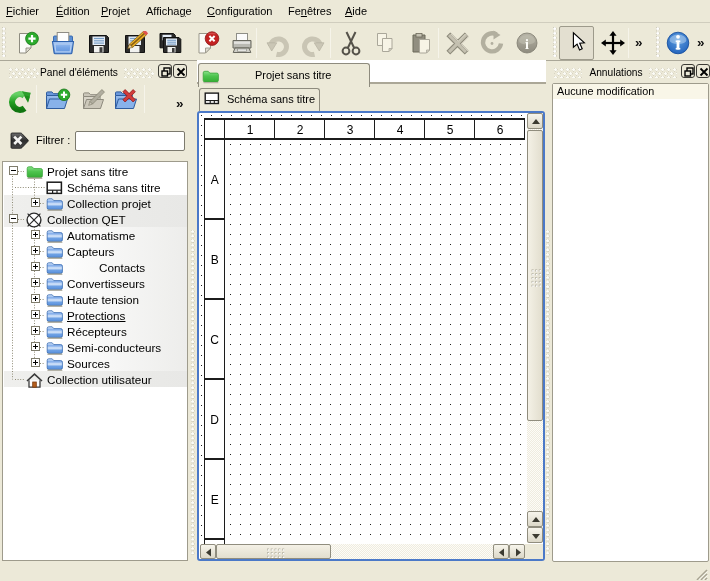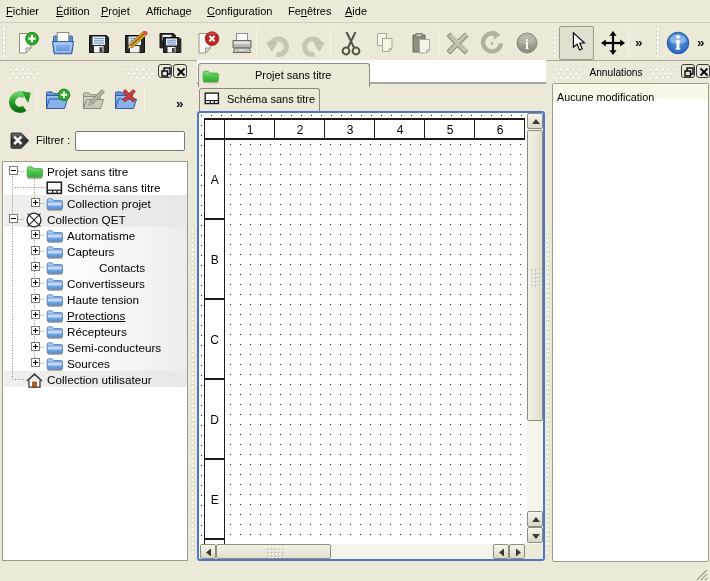--- a/index.html
+++ b/index.html
@@ -216,20 +216,21 @@
     <rect x="10.6" y="9.5" width="2.8" height="9" fill="#fff"></rect>
     <rect x="9.7" y="9.5" width="4.6" height="1.6" fill="#fff"></rect>
     <rect x="9.7" y="16.9" width="4.6" height="1.6" fill="#fff"></rect>
     <circle cx="12" cy="5.8" r="1.9" fill="#fff"></circle>
   </svg>
 </div>
 
 <div class="abs docktitle" style="left:0;top:63px;width:196px;">
   <div class="dockdots" style="left:9px;top:5px;width:30px"></div>
   <div class="dockdots" style="left:124px;top:5px;width:30px"></div>
+  <div class="abs" style="left:0;top:4px;width:158px;text-align:center;font-size:10.2px;">Panel d'éléments</div>
   <div class="dockbtn" style="left:158px;top:1px;">
       <svg width="12" height="12" style="position:absolute;left:0.5px;top:0.5px">
         <rect x="4" y="2" width="6" height="6" fill="none" stroke="#000" stroke-width="1.4"></rect>
         <rect x="2" y="5" width="5.5" height="5" fill="#ece9d8" stroke="#000" stroke-width="1.4"></rect>
       </svg>
     </div>
   <div class="dockbtn" style="left:173px;top:1px;">
       <svg width="12" height="12" style="position:absolute;left:0.5px;top:0.5px">
         <path d="M2.5,2.5 L9.5,9.5 M9.5,2.5 L2.5,9.5" stroke="#000" stroke-width="1.8"></path>
       </svg>
@@ -807,21 +808,21 @@
         <rect x="2" y="5" width="5.5" height="5" fill="#ece9d8" stroke="#000" stroke-width="1.4"></rect>
       </svg>
     </div>
   <div class="dockbtn" style="left:144px;top:1px;">
       <svg width="12" height="12" style="position:absolute;left:0.5px;top:0.5px">
         <path d="M2.5,2.5 L9.5,9.5 M9.5,2.5 L2.5,9.5" stroke="#000" stroke-width="1.8"></path>
       </svg>
     </div>
 </div>
 <div class="abs" style="left:552px;top:83px;width:157px;height:479px;border:1px solid #9e9b8c;border-radius:2px;background:#fff;">
-  <div style="background:#f9f6e8;height:15px;padding:7px 0 0 4px;font-size:10.8px;">Aucune modification</div>
+  <div style="background:#f9f6e8;height:15px;padding:1px 0 0 4px;font-size:10.8px;">Aucune modification</div>
 </div>
 
 <div class="abs" style="left:190.5px;top:230px;width:4px;height:325px;background-image:radial-gradient(circle at 1.6px 1.6px, #fdfdf8 1.1px, #c9c5b1 1.8px, rgba(0,0,0,0) 2.1px);background-size:4px 4.6px;"></div>
 <div class="abs" style="left:545.5px;top:230px;width:4px;height:325px;background-image:radial-gradient(circle at 1.6px 1.6px, #fdfdf8 1.1px, #c9c5b1 1.8px, rgba(0,0,0,0) 2.1px);background-size:4px 4.6px;"></div>
 
 <div class="abs" style="left:0;top:562px;width:710px;height:19px;background:#ece9d8;"></div>
 <svg class="abs" style="left:694px;top:567px" width="14" height="13" viewBox="0 0 14 13">
   <g stroke="#a8a492" stroke-width="1.6">
       <line x1="3" y1="13" x2="13" y2="3"></line>
       <line x1="7" y1="13" x2="13" y2="7"></line>

